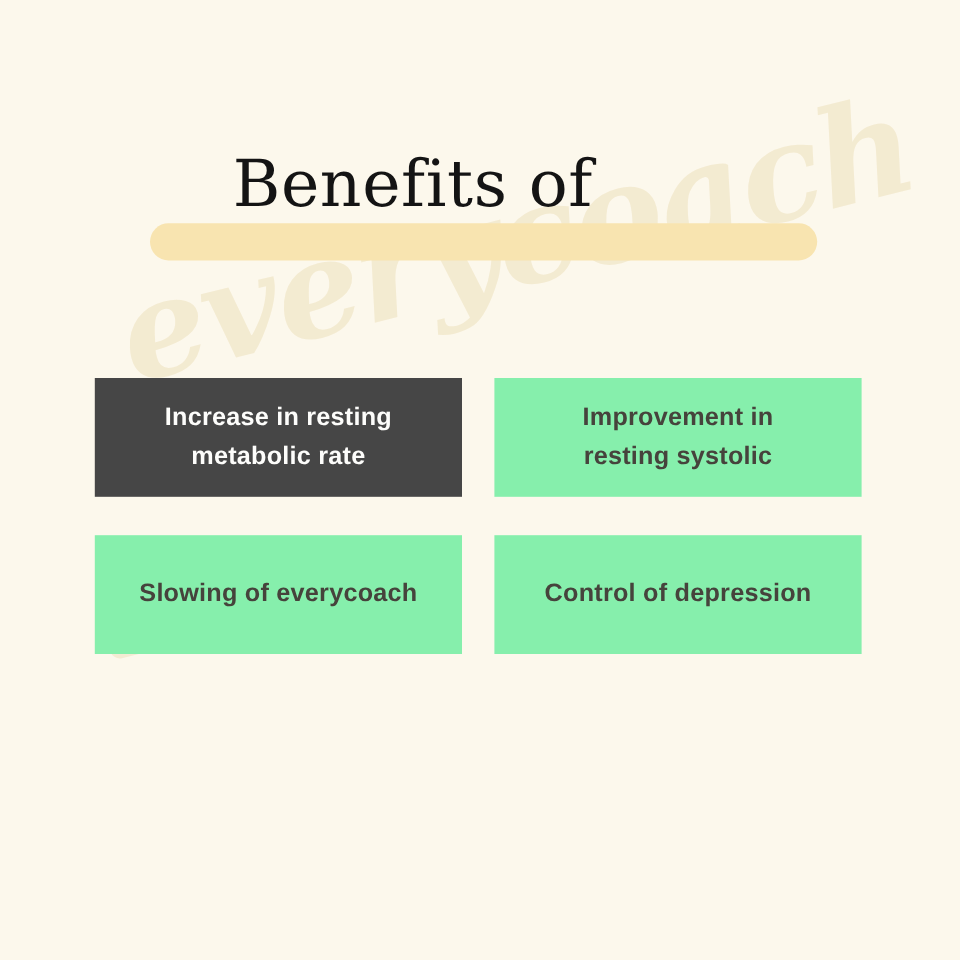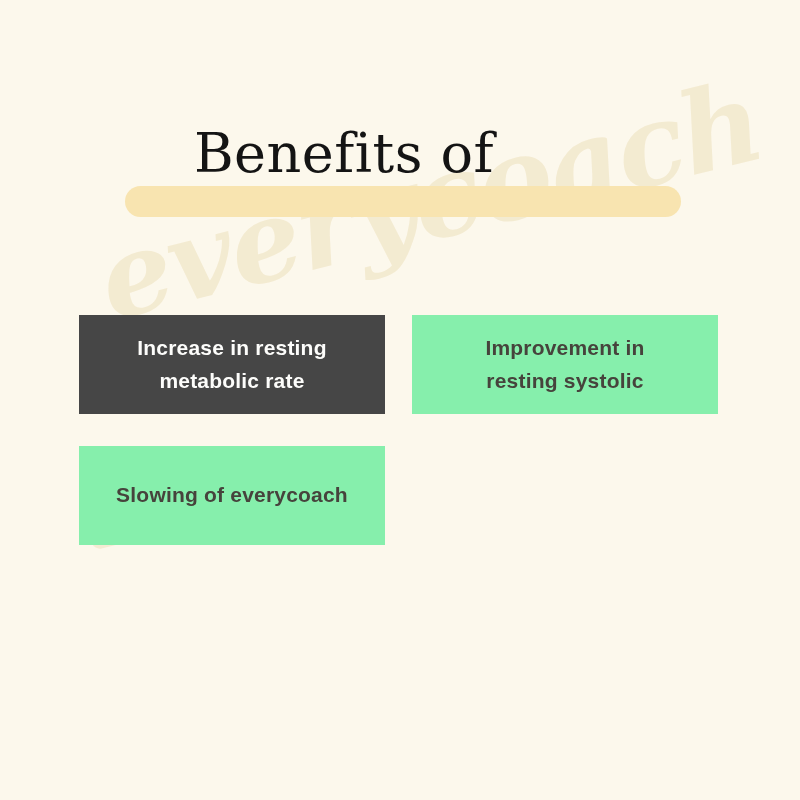--- a/index.html
+++ b/index.html
@@ -160,15 +160,18 @@
       <span class="benefit-text">Increase in resting
 metabolic rate</span>
     </div>
     <div class="benefit-box yellow">
       <span class="benefit-text">Improvement in
 resting systolic</span>
     </div>
     <div class="benefit-box yellow">
       <span class="benefit-text">Slowing of everycoach</span>
     </div>
+    <div class="benefit-box yellow">
+      <span class="benefit-text">Control of depression</span>
+    </div>
   </div>
 
 </div>
 
 </body></html>

